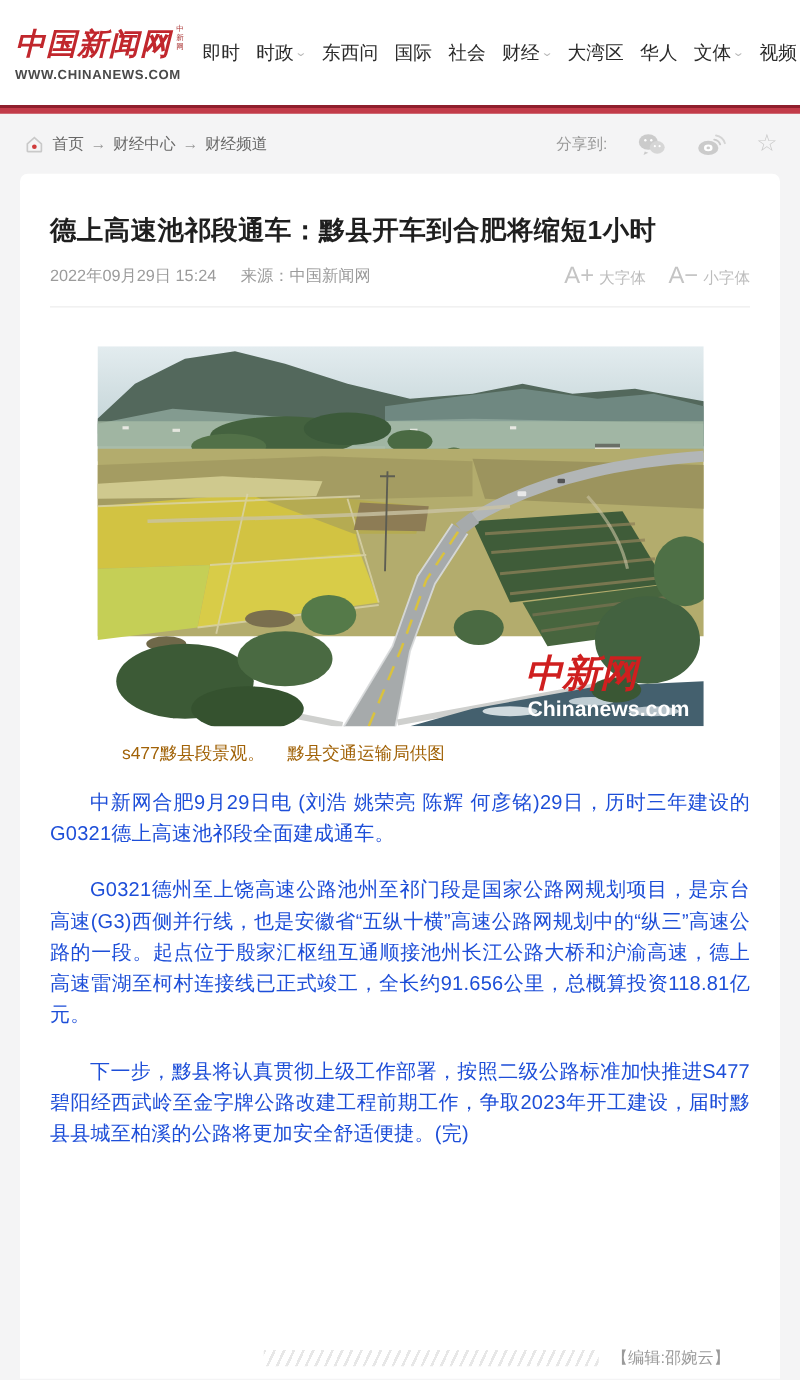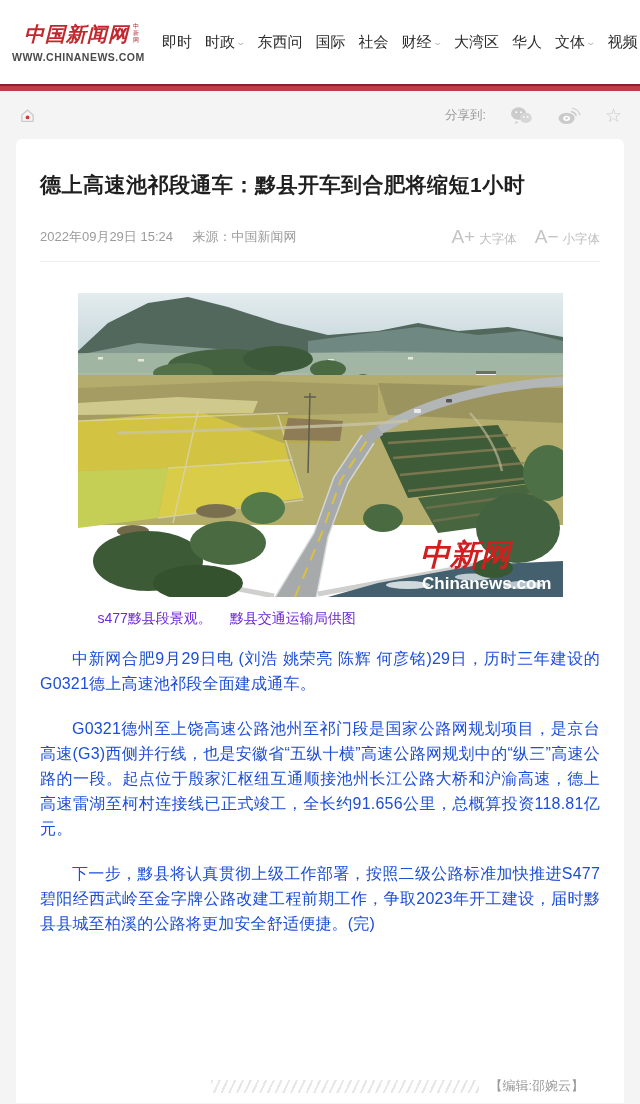--- a/index.html
+++ b/index.html
@@ -4,21 +4,21 @@
 <style>
   * { margin:0; padding:0; box-sizing:border-box; }
   html,body { width:640px; height:1104px; overflow:hidden; }
   body { font-family:"Liberation Sans","DejaVu Sans",sans-serif; background:#f4f4f5; }
 
   
   .topbar { background:#fff; height:84px; display:flex; align-items:center; padding:0 6px 0 10px; }
   .logo { width:138px; flex:none; padding-left:2px; }
   .logo-row { display:flex; align-items:flex-start; }
   .logo-cn { font-family:"Liberation Serif","DejaVu Serif",serif; font-weight:bold; font-style:italic;
-             color:#c1272d; font-size:20px; letter-spacing:1px; white-space:nowrap;margin-left:12px; }
+             color:#c1272d; font-size:24px; letter-spacing:1px; white-space:nowrap; }
   .logo-seal { font-size:6px; color:#a33; line-height:7px; width:8px; margin:2px 0 0 3px; text-align:center; }
   .logo-url { font-size:10.5px; color:#4a4a4a; font-weight:bold; letter-spacing:.5px; margin-top:3px; }
   .nav { display:flex; align-items:center; gap:13px; margin-left:14px; flex:1; justify-content:space-between; padding-right:4px; }
   .nav-item { font-size:15px; color:#2b2b2b; text-decoration:none; white-space:nowrap; display:inline-flex; align-items:center; cursor:pointer;text-align:right; }
   .nav-item .chev { font-size:9px; color:#b5b5b5; margin-left:2px; transform:scaleX(1.4); }
 
   .redbar { height:7px; background:linear-gradient(#8f1f2d 0 2px,#c23b49 2px 7px); }
 
   
   .crumbrow { height:48px; display:flex; align-items:center; justify-content:space-between; padding:0 18px 0 20px; }
@@ -26,32 +26,32 @@
   .crumb-left a { color:#666; text-decoration:none; cursor:pointer; }
   .crumb-sep { color:#999; margin:0 2px; }
   .share { display:flex; align-items:center; gap:24px; }
   .share-label { font-size:12.5px; color:#999; }
   .share svg { display:block; }
   .star-icon { font-size:19px; color:#c9c9c9; line-height:1; cursor:pointer; }
 
   
   .card { background:#fff; width:608px; margin:0 16px; border-radius:6px 6px 0 0; padding:26px 24px 0; height:964px; position:relative; }
   .title { font-size:21px; line-height:40px; font-weight:bold; color:#1f1f1f; letter-spacing:.5px; }
-  .metarow { display:flex; justify-content:space-between; align-items:center; margin-top:21px;text-align:right; }
+  .metarow { display:flex; justify-content:space-between; align-items:center; margin-top:5px;text-align:right; }
   .meta { font-size:13px; color:#9b9b9b; }
   .meta .src { margin-left:16px; }
   .fontctl { display:flex; align-items:center; gap:18px; }
   .fbtn { display:flex; align-items:baseline; gap:4px; cursor:pointer; }
   .fbtn .big { font-size:19px; color:#c4c4c4; }
   .fbtn .lbl { font-size:12.5px; color:#bdbdbd; }
   .divider { border-top:1px solid #ededed; margin-top:13px; }
 
   .photo-wrap { width:485px; margin:31px auto 0; }
   .photo { width:485px; height:304px; display:block; }
-  .caption { font-size:14px; color:#6d28d9; margin:13px 0 0 20px; }
+  .caption { font-size:14px; color:#a16207; margin:13px 0 0 20px; }
 
   .body-text { margin-top:18px; }
   .body-text p { font-size:16px; line-height:25px; color:#1d4ed8; text-indent:2em; text-align:justify; margin-bottom:20px; letter-spacing:.2px; }
 
   .editor-row { position:absolute; bottom:8px; left:24px; right:40px; display:flex; align-items:center; justify-content:flex-end; gap:10px; }
   .hatch { width:268px; height:13px;
            background:repeating-linear-gradient(115deg,#e7e7e7 0 2px,transparent 2px 7px); }
   .editor { font-size:13px; color:#9a9a9a; }
 </style>
 </head>
@@ -79,20 +79,21 @@
     </nav>
 </div>
 <div class="redbar"></div>
 
 <div class="crumbrow">
   <div class="crumb-left">
     <svg width="15" height="15" viewBox="0 0 16 16">
       <path d="M2,7.5 L8,2.2 L14,7.5 L14,13.6 Q14,14.2 13.4,14.2 L2.6,14.2 Q2,14.2 2,13.6 Z" fill="none" stroke="#c9c9c9" stroke-width="1.4"></path>
       <circle cx="8" cy="10" r="2" fill="#cf3b3b"></circle>
     </svg>
+    <span><a>首页</a><span class="crumb-sep"> → </span><a>财经中心</a><span class="crumb-sep"> → </span><a>财经频道</a></span>
   </div>
   <div class="share">
     <span class="share-label">分享到:</span>
     <svg width="23" height="19" viewBox="0 0 24 20">
       <ellipse cx="9" cy="8" rx="8" ry="6.6" fill="#cbcbcb"></ellipse>
       <ellipse cx="16.5" cy="12.5" rx="6.3" ry="5.3" fill="#d6d6d6"></ellipse>
       <path d="M6,16 L5,19 L9,17 Z" fill="#cbcbcb"></path>
       <circle cx="6.5" cy="6.5" r="1" fill="#fff"></circle>
         <circle cx="11.5" cy="6.5" r="1" fill="#fff"></circle>
       <circle cx="14.5" cy="11.5" r=".9" fill="#fff"></circle>

